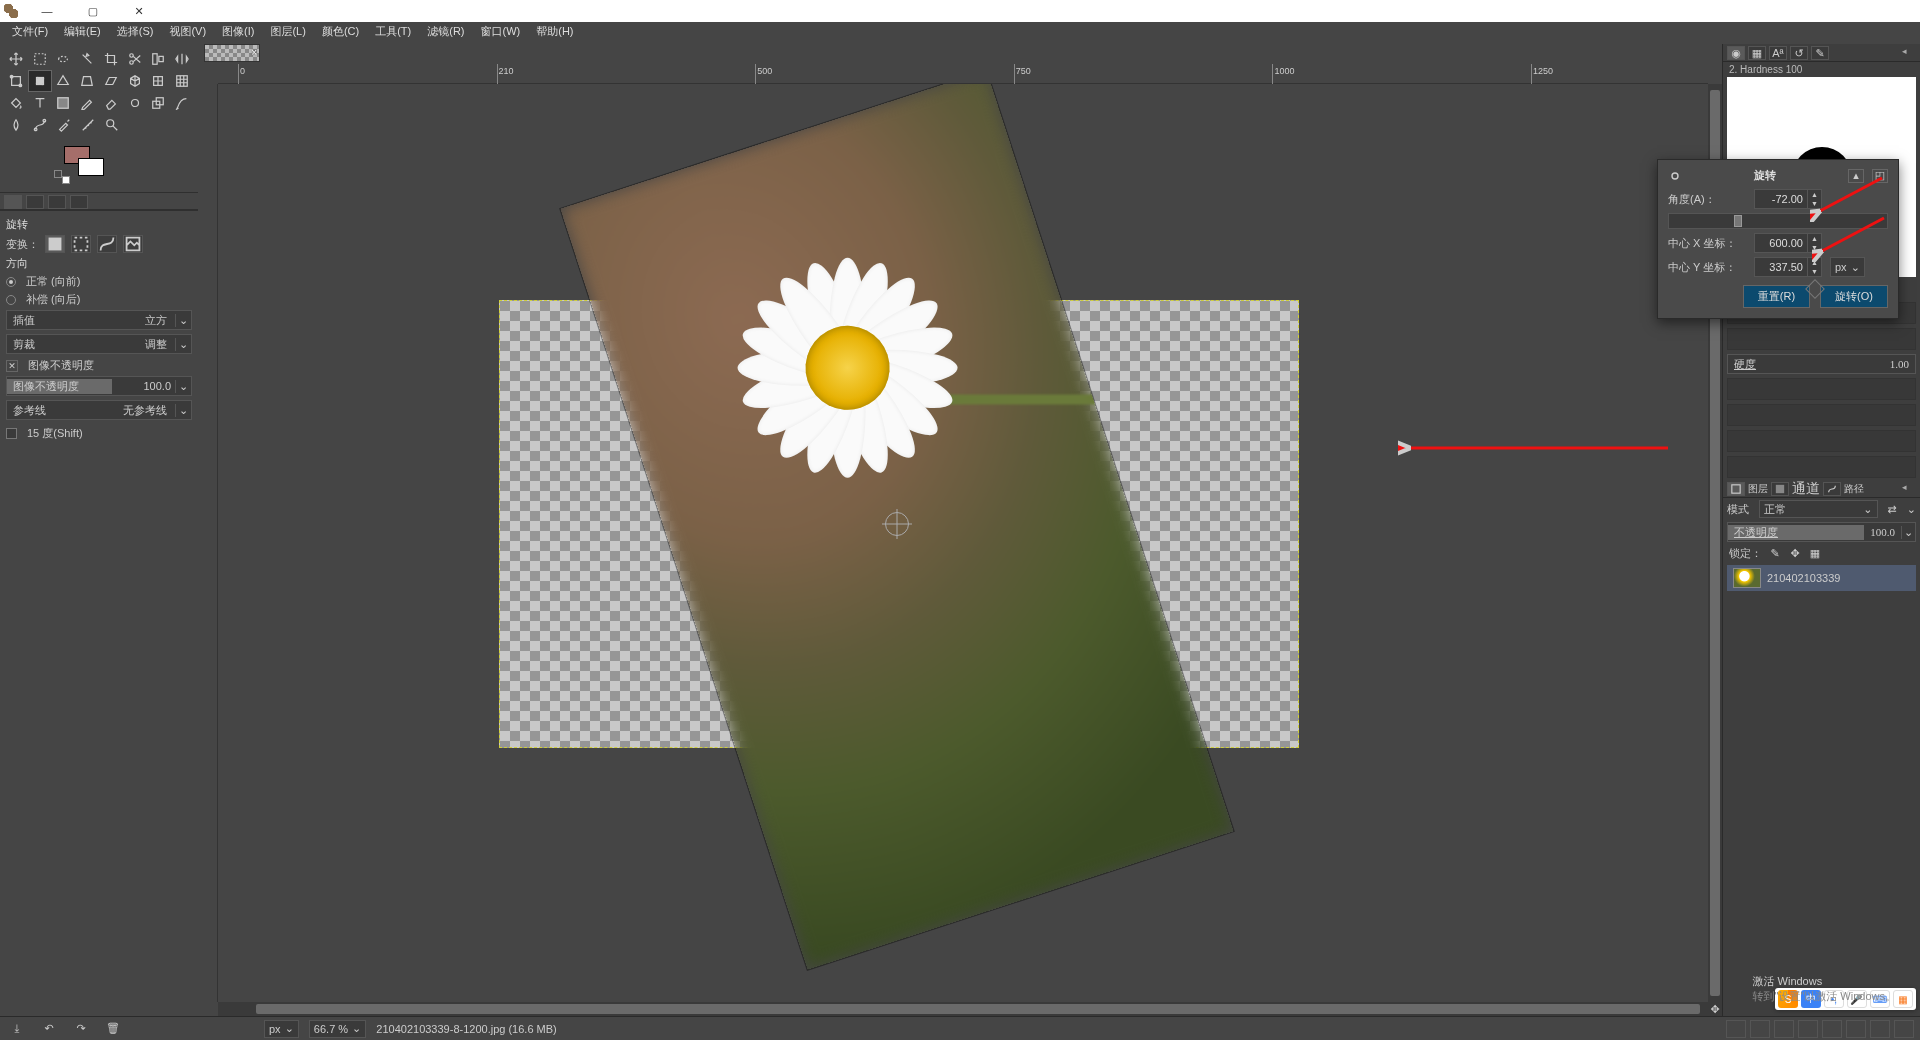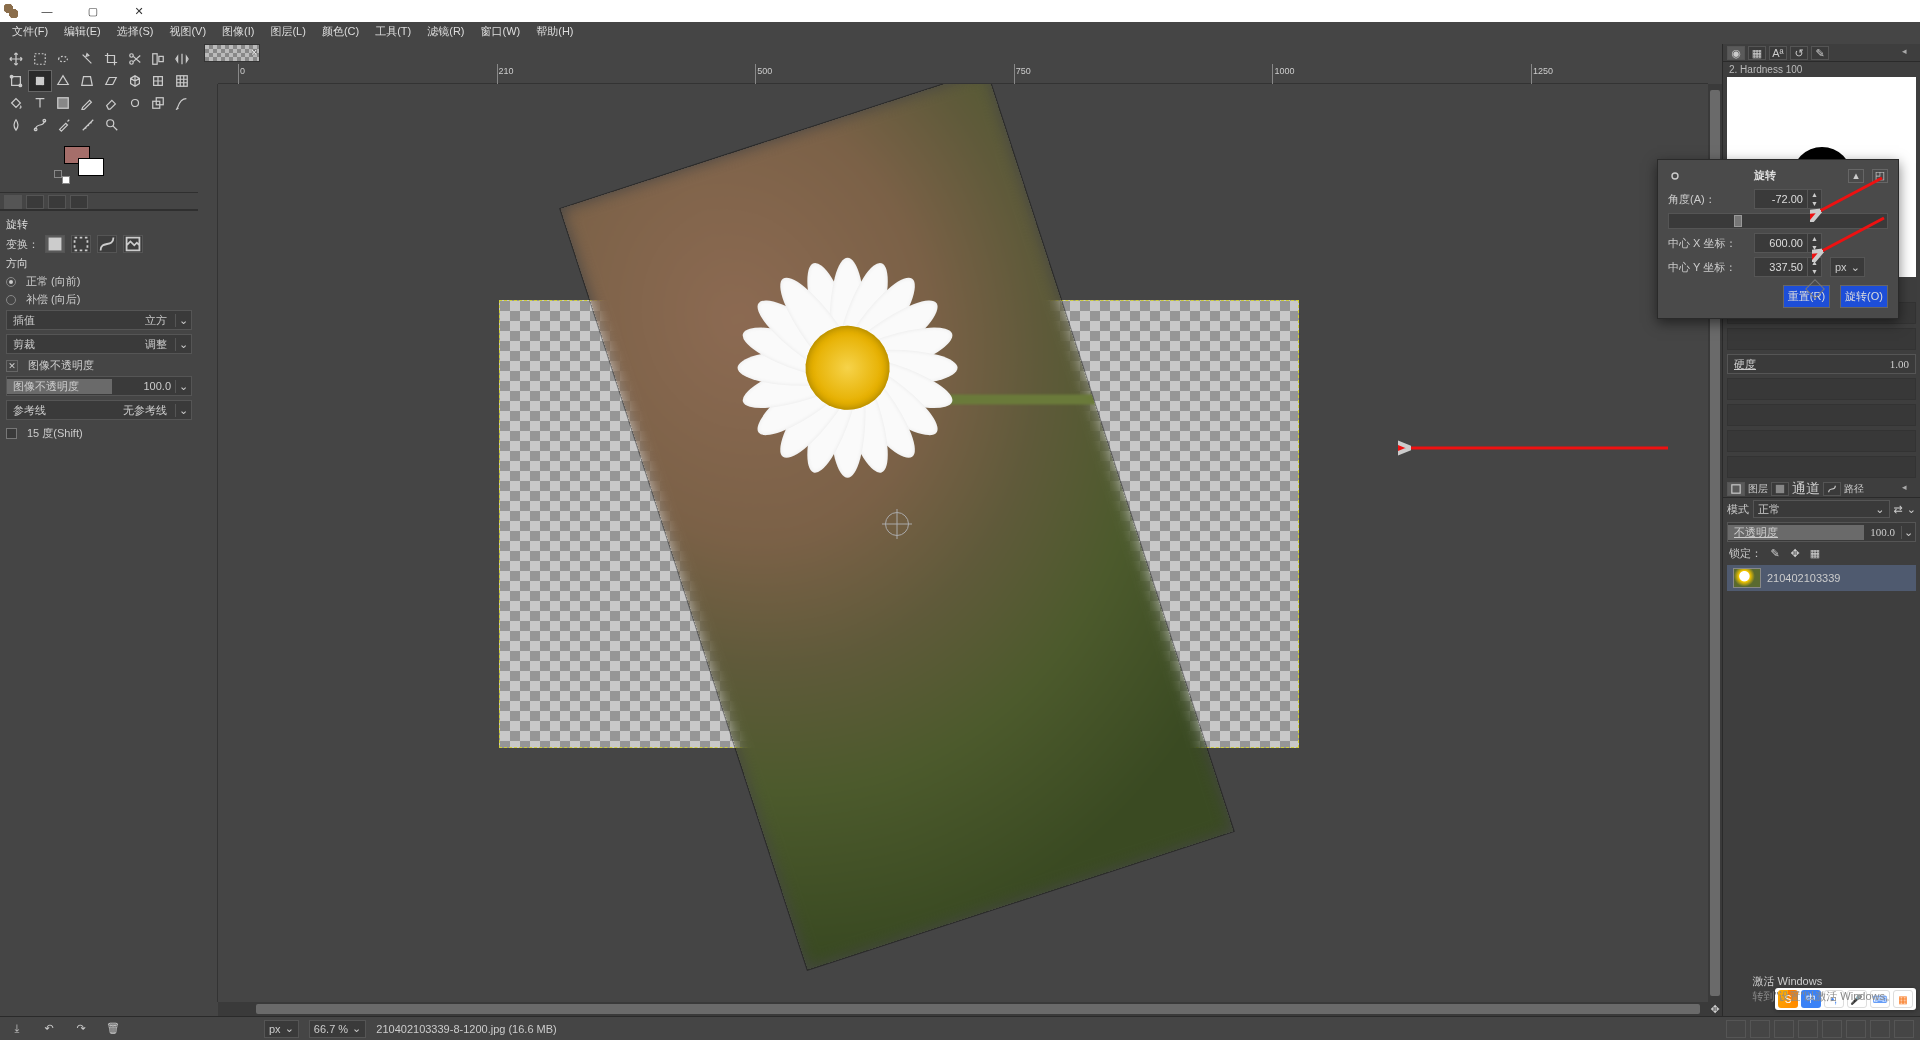--- a/index.html
+++ b/index.html
@@ -100,21 +100,21 @@
 .rotdlg .frow { display:flex; align-items:center; gap:8px; margin: 4px 0; }
 .rotdlg .flab { width:78px; color:#ccc; }
 .spin { display:flex; align-items:center; background:#3a3a3a; border:1px solid #555; height:20px; }
 .spin input { width:52px; background:transparent; border:none; color:#ddd; text-align:right; padding: 0 4px; font-size:11px; outline:none;}
 .spin .ar { width:14px; display:flex; flex-direction:column; border-left:1px solid #555; }
 .spin .ar div { height:9px; font-size:7px; text-align:center; line-height:9px; color:#ccc; }
 .aslider { flex:1; height:16px; background:#3a3a3a; border:1px solid #555; position:relative; }
 .aslider .mark { position:absolute; top:1px; bottom:1px; width:8px; background:#777; border:1px solid #999; }
 .unit { display:flex; align-items:center; background:#3a3a3a; border:1px solid #555; height:20px; padding: 0 4px; gap:4px;}
 .rotdlg .btns { display:flex; gap:10px; justify-content:flex-end; margin-top:8px;}
-.rotdlg .btns button { background:#1d4ed8; border:1px solid #666; color:#ddd; padding: 3px 4px; cursor:pointer; }
+.rotdlg .btns button { background:#0c4a6e; border:1px solid #666; color:#ddd; padding: 3px 14px; cursor:pointer; }
 
 .arrow-red { position:absolute; pointer-events:none; }
 
 
 .rightcol { width: 198px; background:#3e3e3e; display:flex; flex-direction:column; border-left:1px solid #2a2a2a;}
 .rtabs { height:18px; display:flex; gap:3px; padding:2px 4px; border-bottom:1px solid #2a2a2a; }
 .rtabs .t { width:18px; height:14px; background:#3a3a3a; border:1px solid #555; display:flex; align-items:center; justify-content:center;}
 .rtabs .t.active { background:#5a5a5a;}
 .rtabs .cfg { margin-left:auto; width:14px; font-size:9px; color:#aaa; }
 .brush-name { padding: 2px 6px; font-size:10px; color:#bbb; }
@@ -122,21 +122,21 @@
 .brush-prev .dot { width:60px; height:60px; background:#000; border-radius:50%; }
 .shape-row { display:flex; align-items:center; gap:6px; padding: 4px 6px; }
 .shape-row .sic { width:14px; height:14px; border:1px solid #777; }
 .shape-row .sic.circle { border-radius:50%; background:#888;}
 .slot { height:22px; border:1px solid #333; margin: 2px 4px; background:#383838;}
 .prop { display:flex; align-items:center; background:#3a3a3a; border:1px solid #555; height:20px; margin: 2px 4px;}
 .prop .lab { flex:1; padding:0 6px;text-decoration:underline; }
 .prop .val { padding: 0 6px; font-family: Liberation Serif, serif; }
 
 .rtabs2 .t svg { width:10px; height:10px; }
-.layer-mode { display:flex; align-items:center; padding: 2px 4px; gap:4px; }
+.layer-mode { display:flex; align-items:center; padding: 2px 4px; gap:10px; }
 .layer-mode .sel { flex:1; background:#3a3a3a; border:1px solid #555; height:18px; display:flex; align-items:center; padding:0 4px;}
 .lock-row { display:flex; align-items:center; gap:6px; padding: 2px 6px; font-size:10px;}
 .lock-row .lic { width:14px; height:14px; display:flex; align-items:center; justify-content:center;}
 .layer-item { display:flex; align-items:center; gap:6px; background:#4f5a6f; padding: 3px 6px; margin: 2px 4px;}
 .layer-item .thumb { width:28px; height:20px; background: radial-gradient(circle at 40% 40%, #fff 25%, #f3c600 30%, #5a6a30 55%); border:1px solid #888;}
 
 
 .statusbar { position:absolute; left:0; right:0; bottom:0; height:24px; background:#454545; display:flex; align-items:center; padding: 0 6px; gap:10px; border-top:1px solid #2a2a2a;}
 .statusbar .sbtn { width:22px; height:18px; display:flex; align-items:center; justify-content:center; }
 .statusbar .sel { background:#3a3a3a; border:1px solid #555; height:18px; display:flex; align-items:center; padding:0 4px; gap:4px;}

